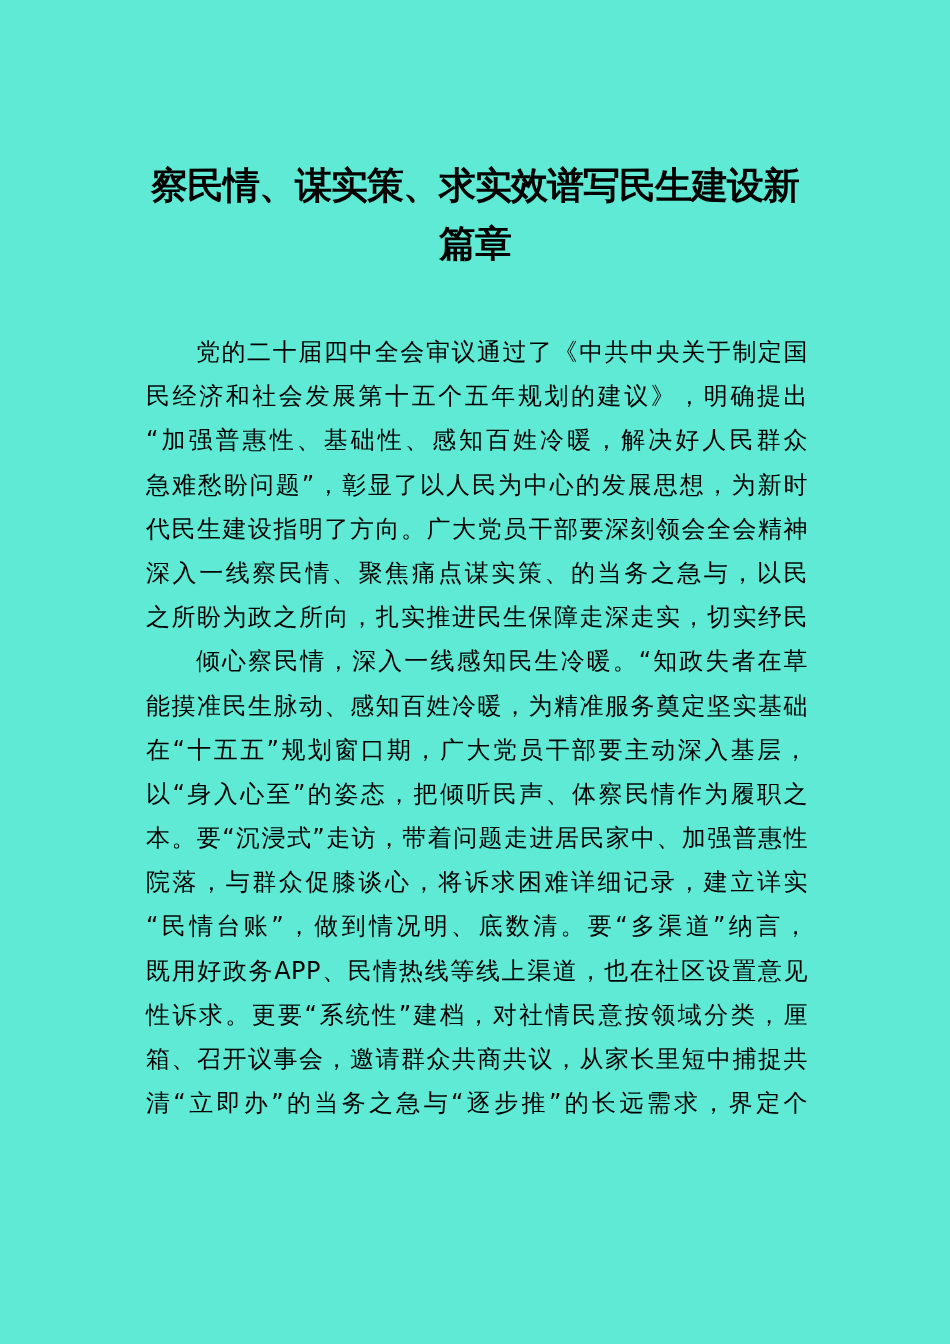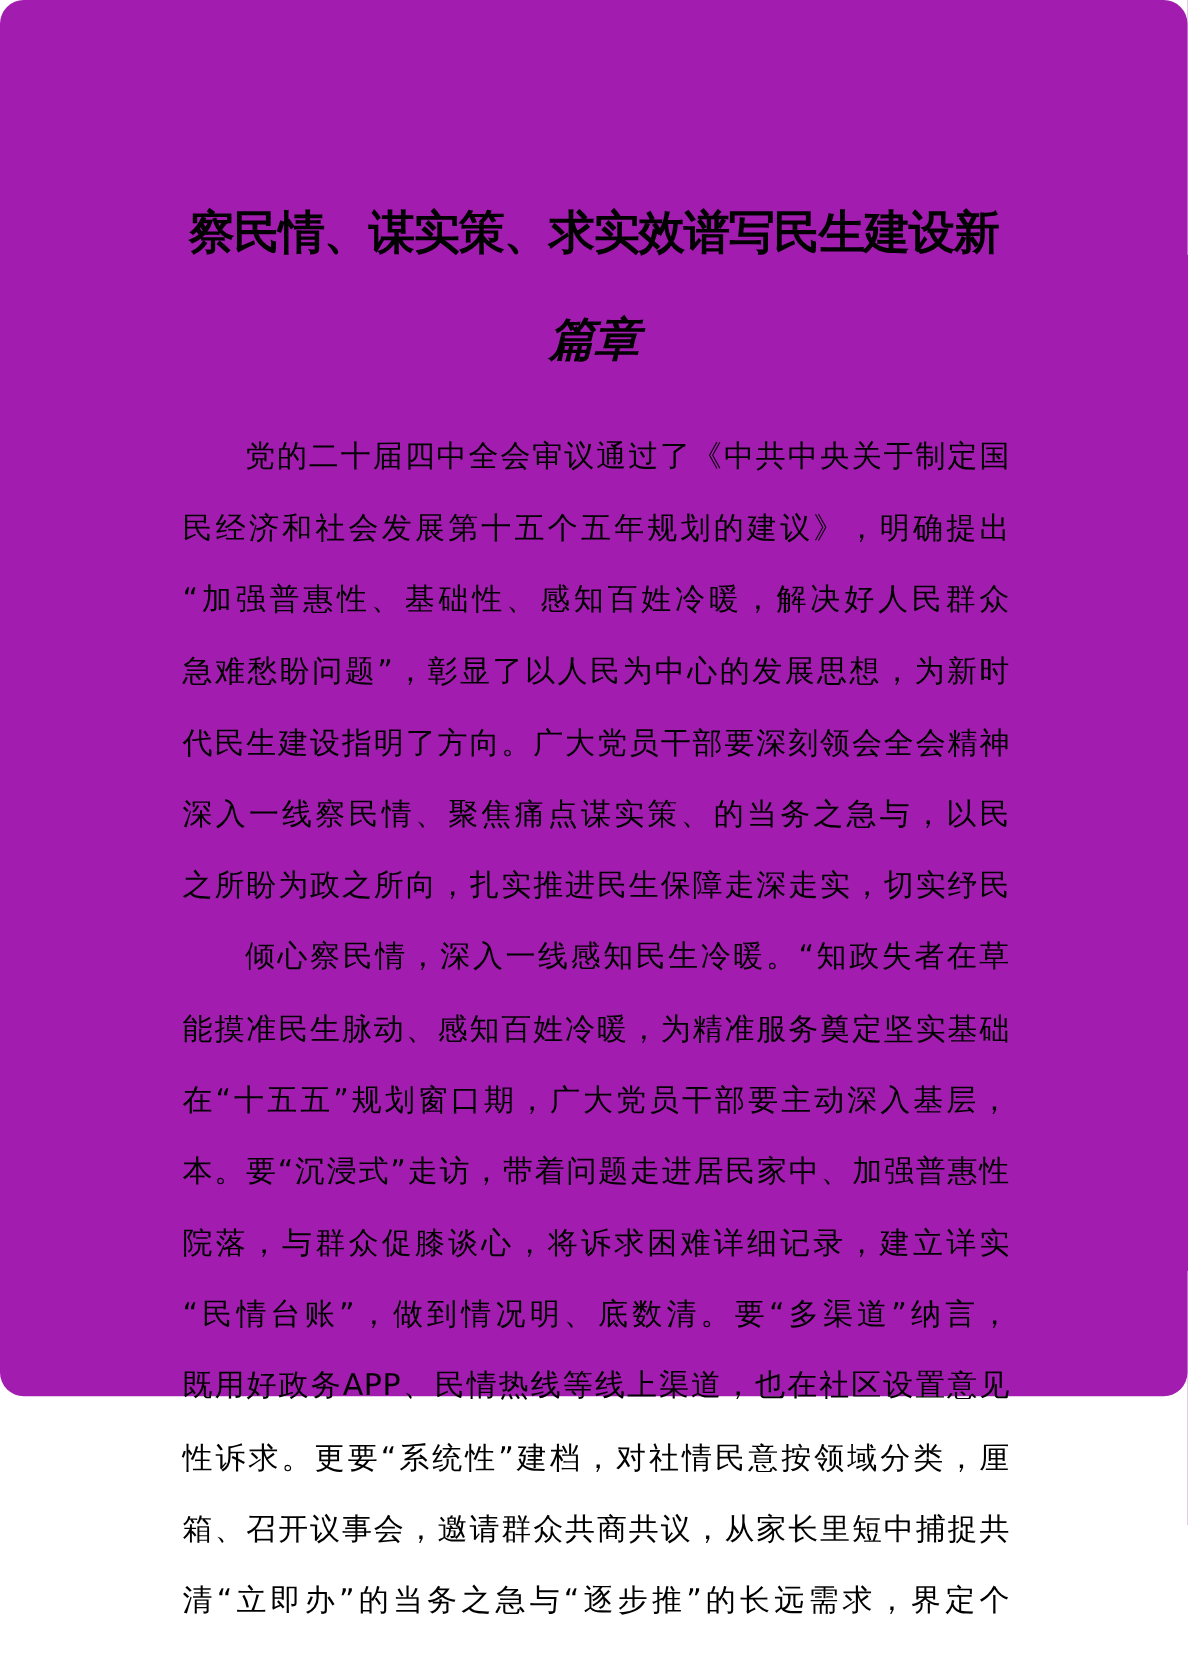--- a/index.html
+++ b/index.html
@@ -12,55 +12,53 @@
       height: 1344px;
       position: relative;
       overflow: hidden;
       color: #000000;
     }
     .page {
       position: absolute;
       left: 0;
       top: 0;
       width: 950px;
-      height: 1117px;
-      background: #a21caf;
-      border-radius: 19px;
+      height: 1344px;
+      background: #5eead4;
     }
     .title {
       position: absolute;
       left: 140px;
       width: 670px;
       text-align: center;
       font-family: "DejaVu Serif", "Liberation Serif", serif;
       font-weight: bold;
       font-size: 37px;
       line-height: 44px;
       letter-spacing: -1px;
       white-space: nowrap;
     }
     .title-line-1 { top: 163px; }
-    .title-line-2 { top: 249px; font-style: italic; }
+    .title-line-2 { top: 221px; }
     .body {
       position: absolute;
       left: 146px;
       top: 330px;
       width: 662px;
       font-family: "DejaVu Sans", "Liberation Sans", sans-serif;
       font-size: 24px;
     }
     .line {
       position: relative;
       height: 44.2px;
       line-height: 44.2px;
       white-space: nowrap;
       text-align: justify;
       text-align-last: justify;
       letter-spacing: 0.5px;
-      margin-top: 13px;
     }
     .line.indent { padding-left: 50px; }
     .line.last { text-align-last: left; }
   </style>
 </head>
 <body>
 
 <div class="page">
 
   <div class="title title-line-1">察民情、谋实策、求实效谱写民生建设新</div>
@@ -75,20 +73,21 @@
       <div class="line">急难愁盼问题”，彰显了以人民为中心的发展思想，为新时</div>
       <div class="line">代民生建设指明了方向。广大党员干部要深刻领会全会精神</div>
       <div class="line">深入一线察民情、聚焦痛点谋实策、的当务之急与，以民</div>
       <div class="line">之所盼为政之所向，扎实推进民生保障走深走实，切实纾民</div>
     </div>
 
     <div>
       <div class="line indent">倾心察民情，深入一线感知民生冷暖。“知政失者在草</div>
       <div class="line">能摸准民生脉动、感知百姓冷暖，为精准服务奠定坚实基础</div>
       <div class="line">在“十五五”规划窗口期，广大党员干部要主动深入基层，</div>
+      <div class="line">以“身入心至”的姿态，把倾听民声、体察民情作为履职之</div>
       <div class="line">本。要“沉浸式”走访，带着问题走进居民家中、加强普惠性</div>
       <div class="line">院落，与群众促膝谈心，将诉求困难详细记录，建立详实</div>
       <div class="line">“民情台账”，做到情况明、底数清。要“多渠道”纳言，</div>
       <div class="line">既用好政务APP、民情热线等线上渠道，也在社区设置意见</div>
       <div class="line">性诉求。更要“系统性”建档，对社情民意按领域分类，厘</div>
       <div class="line">箱、召开议事会，邀请群众共商共议，从家长里短中捕捉共</div>
       <div class="line">清“立即办”的当务之急与“逐步推”的长远需求，界定个</div>
     </div>
 
   </div>

